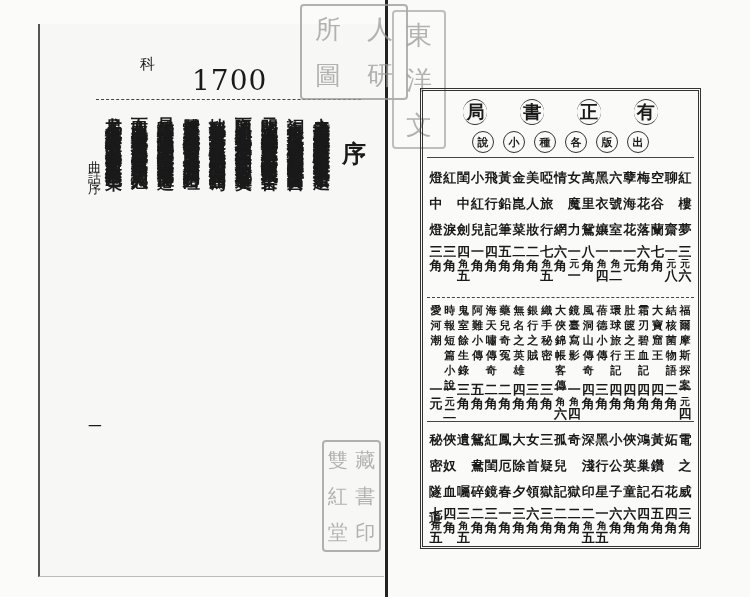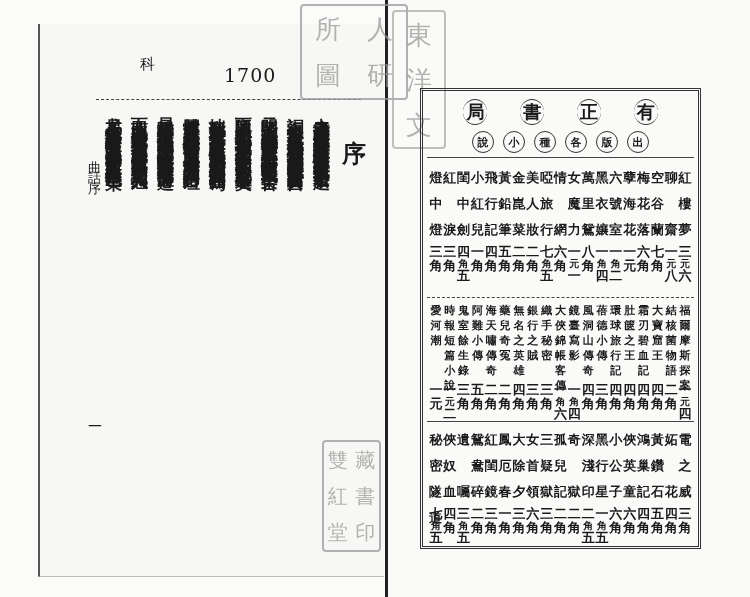--- a/index.html
+++ b/index.html
@@ -3,21 +3,21 @@
 <meta charset="utf-8">
 <style>
   html, body { margin:0; padding:0; }
   body { width:750px; height:597px; background:#fbfbfa; position:relative; overflow:hidden;
          font-family:"DejaVu Serif","Liberation Serif",serif; color:#1a1a1a; }
   .page-left { position:absolute; left:38px; top:24px; width:345px; height:552px;
                border-left:2px solid #555; border-bottom:1px solid #bbb; background:#f7f7f5; }
   .page-right { position:absolute; left:384px; top:0; width:366px; height:597px; background:#fafaf9; }
   .spine { position:absolute; left:385px; top:0; width:3px; height:597px; background:#222; }
   .catalog-label { position:absolute; left:140px; top:55px; font-size:15px; }
-  .page-number { position:absolute; left:192px; top:64px; font-size:19px; letter-spacing:1px;margin-left:32px; }
+  .page-number { position:absolute; left:192px; top:64px; font-size:28px; letter-spacing:1px; }
   .wavy-rule { position:absolute; left:96px; top:99px; width:265px; height:3px;
                border-top:1px dashed #444; }
   .preface-title { position:absolute; left:342px; top:138px; font-size:24px; font-weight:bold; }
   .vcol { position:absolute; writing-mode:vertical-rl; font-size:17px; line-height:20px;
           letter-spacing:2px; font-weight:bold; white-space:nowrap; }
   .running-head { position:absolute; left:28px; top:150px; writing-mode:vertical-rl;
                   font-size:13px; letter-spacing:10px; }
   .folio { position:absolute; left:40px; top:407px; font-size:14px; }
   .seal { position:absolute; border:2px solid #999; border-radius:4px; color:#9a9a9a;
           display:grid; font-size:26px; text-align:center; line-height:1; opacity:.75; }

